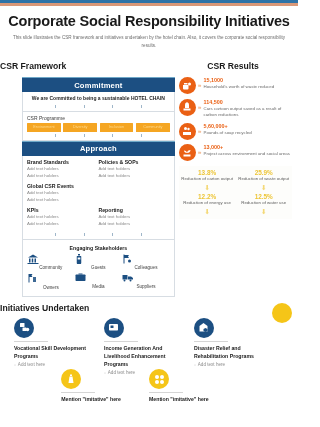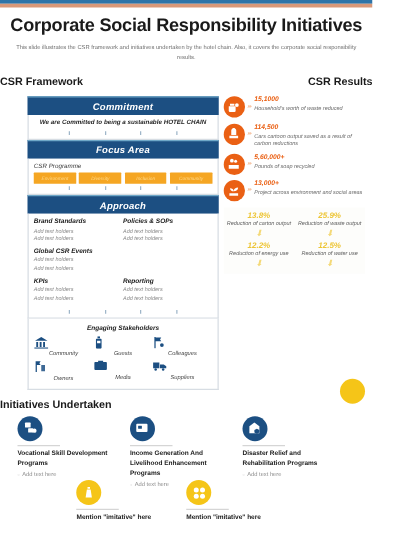--- a/index.html
+++ b/index.html
@@ -28,27 +28,27 @@
     text-align: center;
     font-size: 4.6px;
     line-height: 1.65;
     color: #6e6e6e;
     margin: 5px 12px 0 12px;
   }
 
   
   .col-heads { display: flex; margin-top: 6px; }
   .col-head-left  { width: 168px; text-align: left; }
-  .col-head-right { width: 130px; text-align: right; }
+  .col-head-right { width: 130px; text-align: center; }
   .col-head-txt {
     font-size: 8.6px; font-weight: bold; color: #1a1a1a;
   }
 
   
-  .columns { display: flex; padding: 4px 6px 0 22px; font-style: italic; }
+  .columns { display: flex; padding: 4px 6px 0 22px; }
   .left-col  { width: 162px; }
   .right-col { width: 124px; padding-left: 4px; }
 
   
   .band {
     background: #1c4f82;
     color: #ffffff;
     text-align: center;
     font-size: 7.6px;
     font-weight: bold;
@@ -184,21 +184,20 @@
       <div class="panel">
         <div class="commit-text">We are Committed to being a sustainable HOTEL CHAIN</div>
         <div class="tick-row">
           <div class="tick"></div>
           <div class="tick"></div>
           <div class="tick"></div>
           <div class="tick"></div>
         </div>
       </div>
 
-      <div class="band top-edge">Focus Area</div>
       <div class="panel">
         <div class="sub-label">CSR Programme</div>
         <div class="tag-row">
           <div class="tag">Environment</div>
           <div class="tag">Diversity</div>
           <div class="tag">Inclusion</div>
           <div class="tag">Community</div>
         </div>
         <div class="tick-row">
           <div class="tick"></div>

